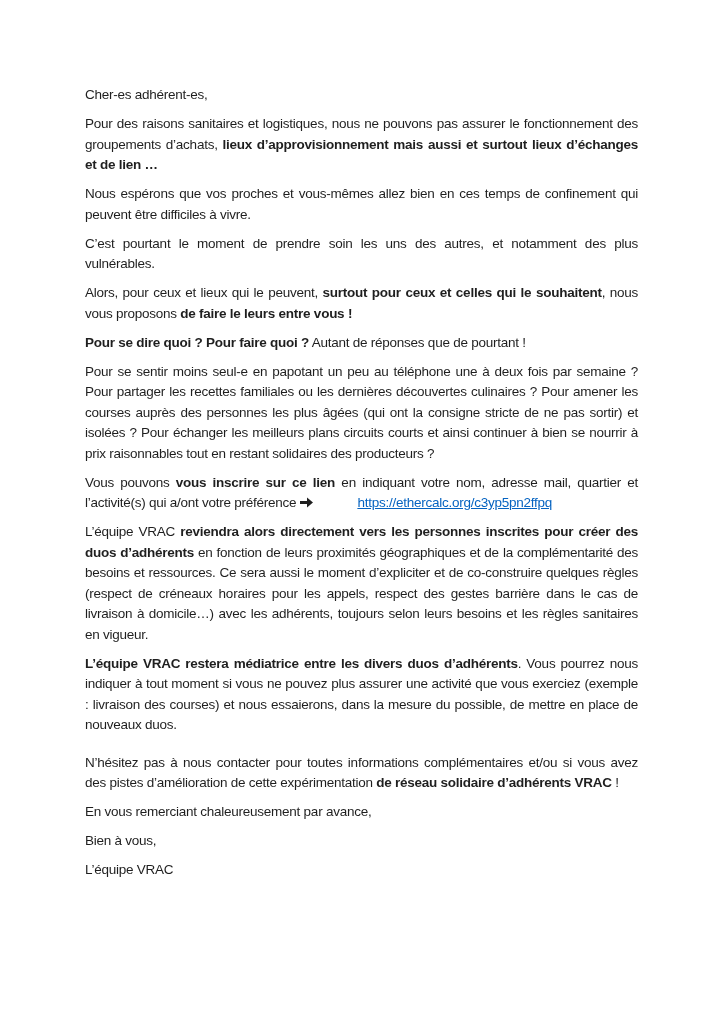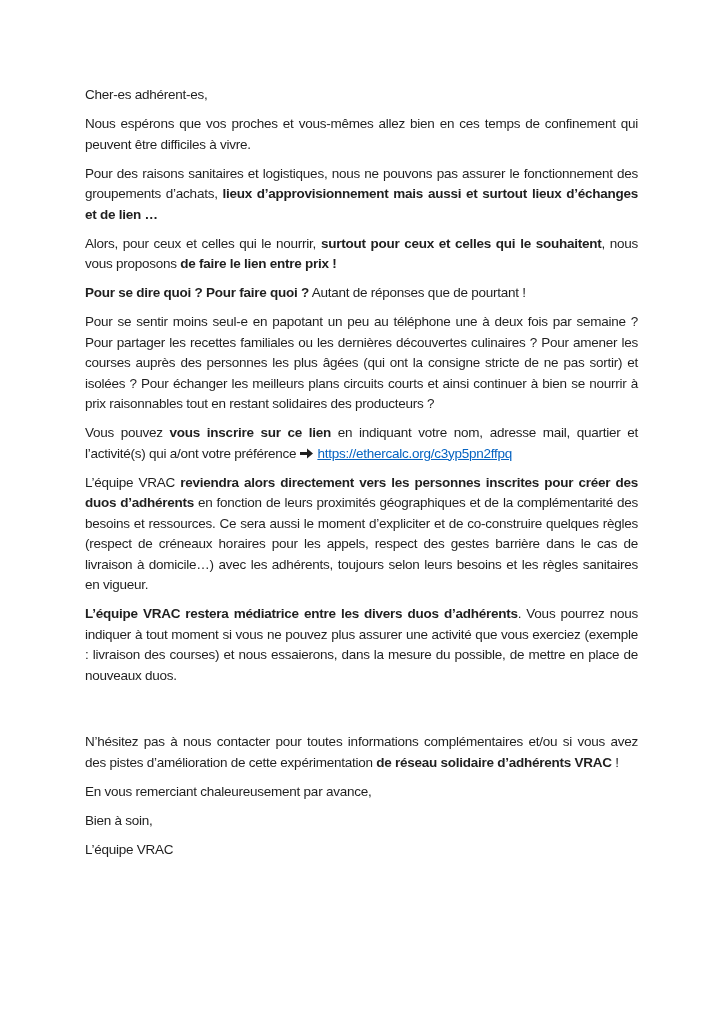--- a/index.html
+++ b/index.html
@@ -27,51 +27,53 @@
     font-size: 13.5px;
     line-height: 20.5px;
     letter-spacing: -0.25px;
     text-align: justify;
     color: #1f1f1f;
   }
   p.para span.bold {
     font-weight: 700;
   }
   p.para.gap-before {
-    margin-top: 46px;
+    margin-top: 17px;
   }
   a.doc-link {
     color: #0563c1;
     cursor: pointer;
     word-break: break-all;
+    margin-left: 40px;
   }
   span.icon-arrow {
     display: inline-block;
     vertical-align: -1px;
     margin-right: 1px;
   }
   span.icon-arrow svg {
     display: block;
   }
 </style>
 </head>
 <body>
 
 <div class="page">
   <div class="content">
       <p class="para"><span>Cher-es adhérent-es,</span></p>
+      <p class="para"><span>Pour des raisons sanitaires et logistiques, nous ne pouvons pas assurer le fonctionnement des groupements d’achats, </span><span class="bold">lieux d’approvisionnement mais aussi et surtout lieux d’échanges et de lien …</span></p>
       <p class="para"><span>Nous espérons que vos proches et vous-mêmes allez bien en ces temps de confinement qui peuvent être difficiles à vivre.</span></p>
-      <p class="para"><span>Pour des raisons sanitaires et logistiques, nous ne pouvons pas assurer le fonctionnement des groupements d’achats, </span><span class="bold">lieux d’approvisionnement mais aussi et surtout lieux d’échanges et de lien …</span></p>
-      <p class="para"><span>Alors, pour ceux et celles qui le nourrir, </span><span class="bold">surtout pour ceux et celles qui le souhaitent</span><span>, nous vous proposons </span><span class="bold">de faire le lien entre prix !</span></p>
+      <p class="para"><span>C’est pourtant le moment de prendre soin les uns des autres, et notamment des plus vulnérables.</span></p>
+      <p class="para"><span>Alors, pour ceux et lieux qui le peuvent, </span><span class="bold">surtout pour ceux et celles qui le souhaitent</span><span>, nous vous proposons </span><span class="bold">de faire le leurs entre vous !</span></p>
       <p class="para"><span class="bold">Pour se dire quoi ? Pour faire quoi ?</span><span> Autant de réponses que de pourtant !</span></p>
       <p class="para"><span>Pour se sentir moins seul-e en papotant un peu au téléphone une à deux fois par semaine ? Pour partager les recettes familiales ou les dernières découvertes culinaires ? Pour amener les courses auprès des personnes les plus âgées (qui ont la consigne stricte de ne pas sortir) et isolées ? Pour échanger les meilleurs plans circuits courts et ainsi continuer à bien se nourrir à prix raisonnables tout en restant solidaires des producteurs ?</span></p>
-      <p class="para"><span>Vous pouvez </span><span class="bold">vous inscrire sur ce lien</span><span> en indiquant votre nom, adresse mail, quartier et l’activité(s) qui a/ont votre préférence </span><span class="icon-arrow bold"><svg width="13" height="11" viewBox="0 0 13 11" aria-hidden="true">
+      <p class="para"><span>Vous pouvons </span><span class="bold">vous inscrire sur ce lien</span><span> en indiquant votre nom, adresse mail, quartier et l’activité(s) qui a/ont votre préférence </span><span class="icon-arrow bold"><svg width="13" height="11" viewBox="0 0 13 11" aria-hidden="true">
             <rect x="0" y="4" width="8" height="3" fill="currentColor"></rect>
             <polygon points="7,0.5 13,5.5 7,10.5" fill="currentColor"></polygon>
           </svg></span><span> </span><a class="doc-link" href="#">https://ethercalc.org/c3yp5pn2ffpq</a></p>
       <p class="para"><span>L’équipe VRAC </span><span class="bold">reviendra alors directement vers les personnes inscrites pour créer des duos d’adhérents</span><span> en fonction de leurs proximités géographiques et de la complémentarité des besoins et ressources. Ce sera aussi le moment d’expliciter et de co-construire quelques règles (respect de créneaux horaires pour les appels, respect des gestes barrière dans le cas de livraison à domicile…) avec les adhérents, toujours selon leurs besoins et les règles sanitaires en vigueur.</span></p>
       <p class="para"><span class="bold">L’équipe VRAC restera médiatrice entre les divers duos d’adhérents</span><span>. Vous pourrez nous indiquer à tout moment si vous ne pouvez plus assurer une activité que vous exerciez (exemple : livraison des courses) et nous essaierons, dans la mesure du possible, de mettre en place de nouveaux duos.</span></p>
       <p class="para gap-before"><span>N’hésitez pas à nous contacter pour toutes informations complémentaires et/ou si vous avez des pistes d’amélioration de cette expérimentation </span><span class="bold">de réseau solidaire d’adhérents VRAC</span><span> !</span></p>
       <p class="para"><span>En vous remerciant chaleureusement par avance,</span></p>
-      <p class="para"><span>Bien à soin,</span></p>
+      <p class="para"><span>Bien à vous,</span></p>
       <p class="para"><span>L’équipe VRAC</span></p>
     </div>
 </div>
 
 </body></html>

